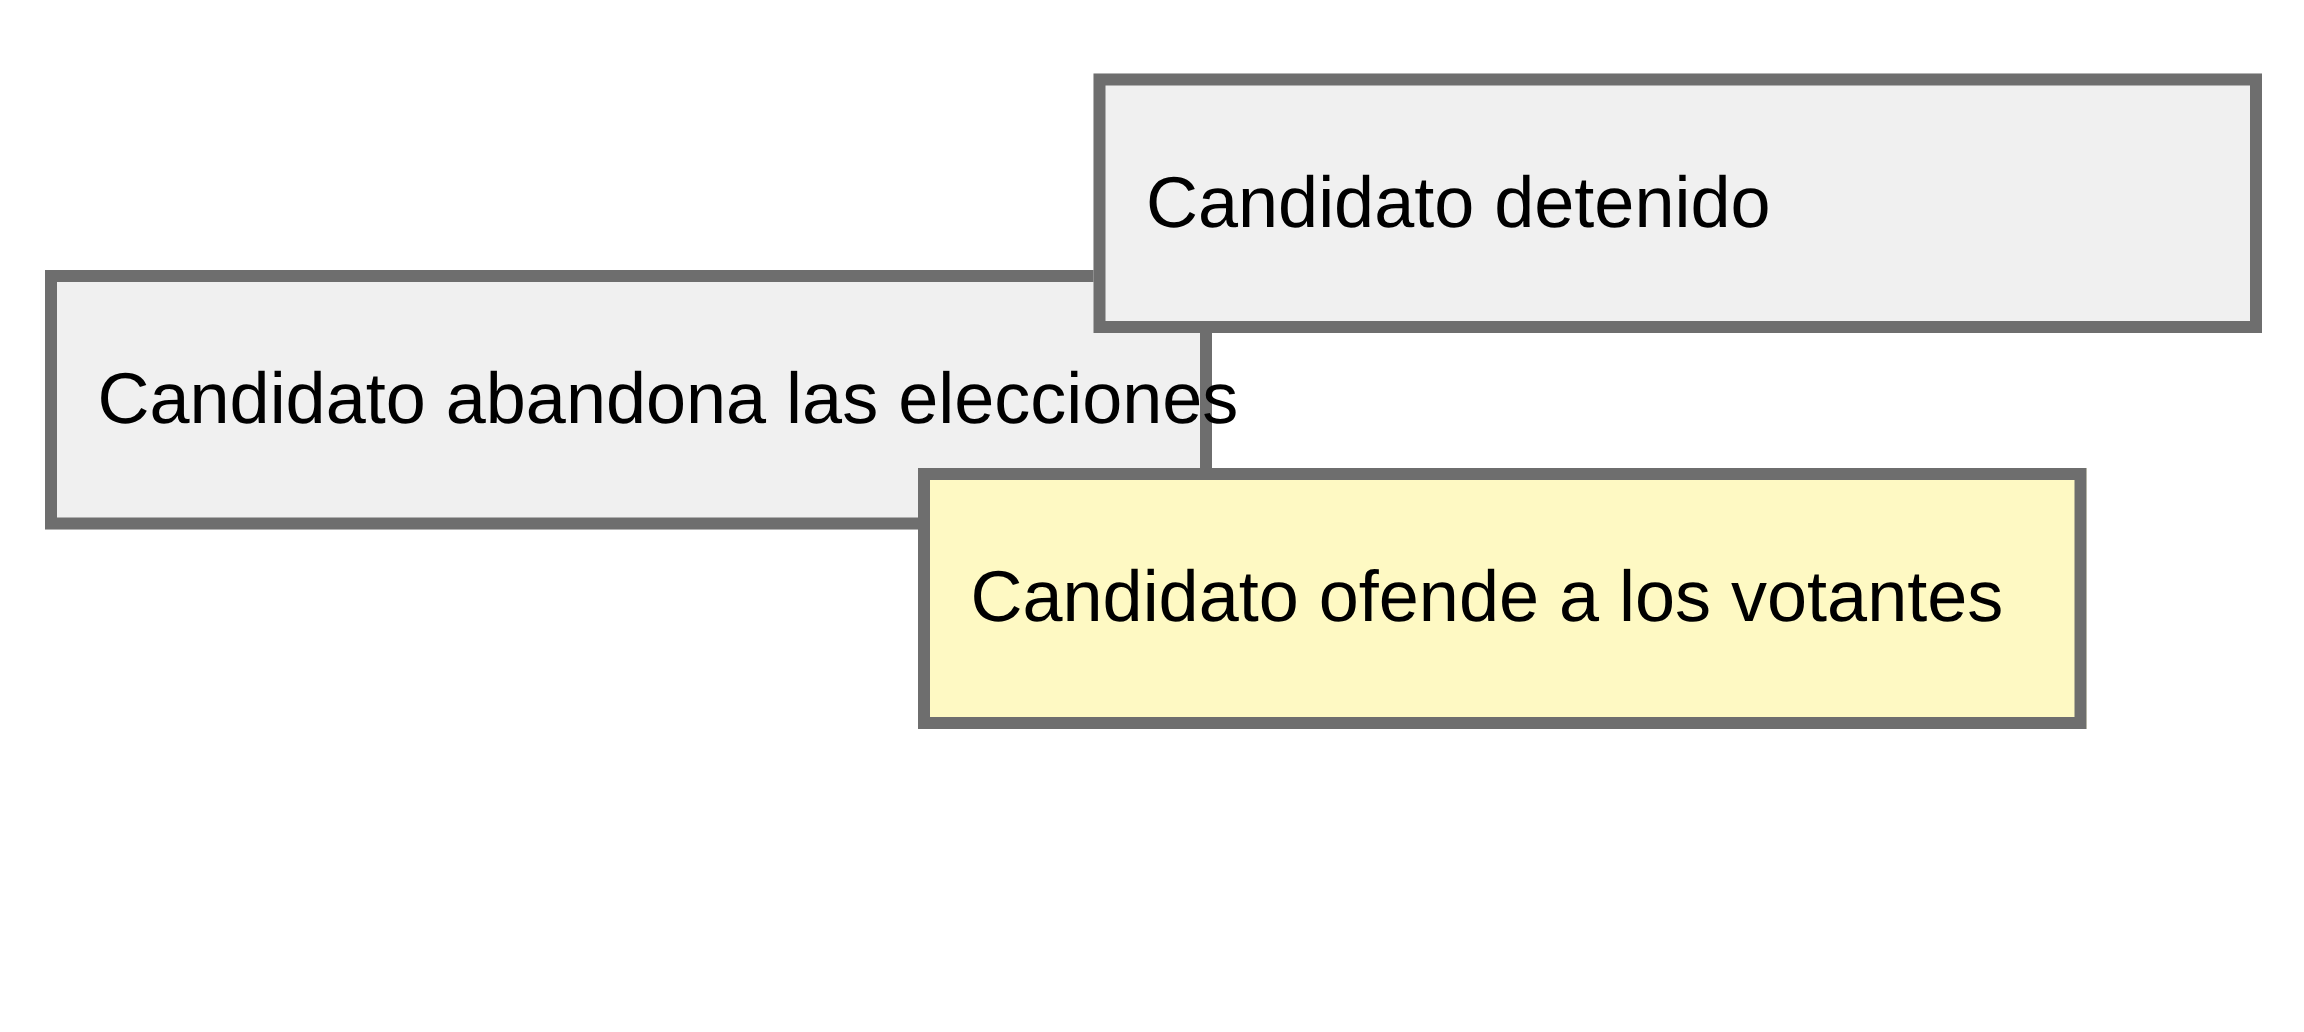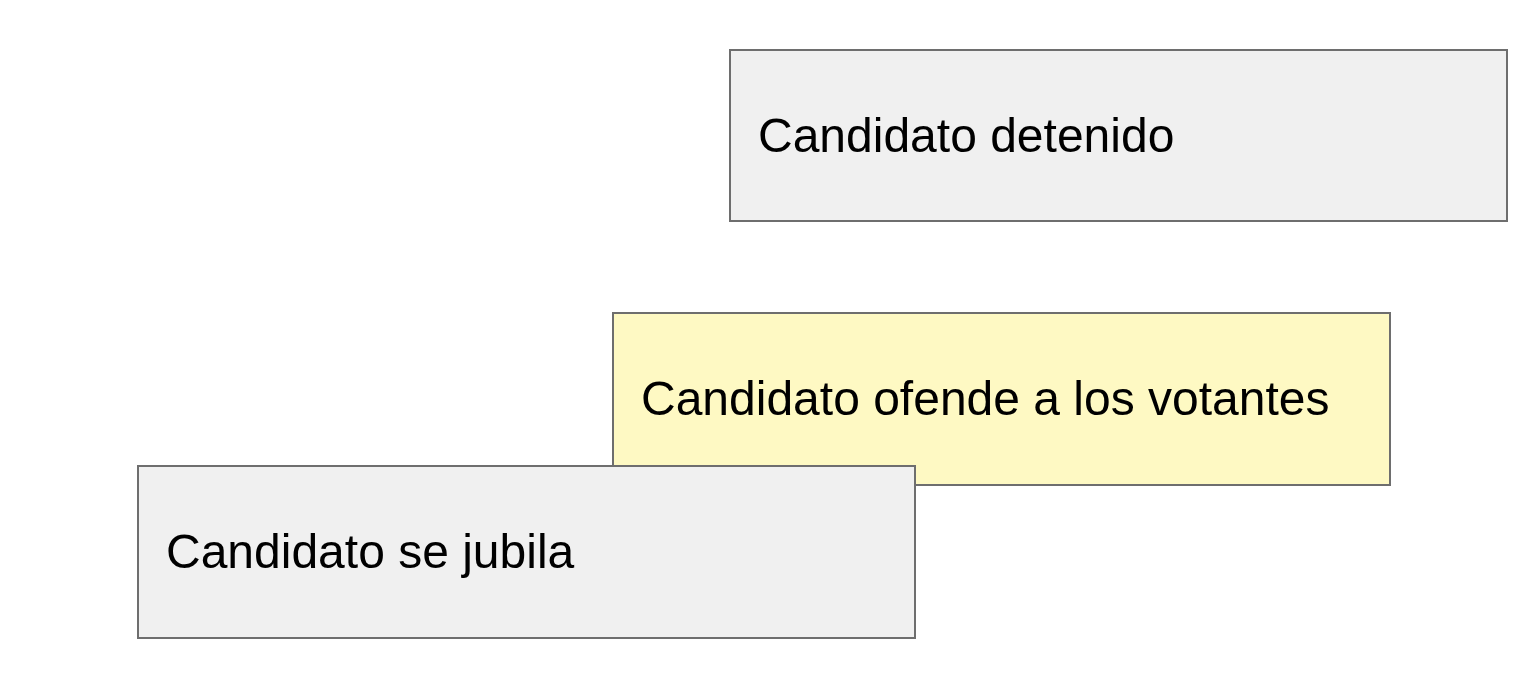--- a/index.html
+++ b/index.html
@@ -7,40 +7,40 @@
       width: 1536px; height: 688px;
       background: #ffffff;
       position: relative;
       overflow: hidden;
       font-family: "Liberation Sans", sans-serif;
     }
     .card {
       position: absolute;
       box-sizing: border-box;
       background: #f0f0f0;
-      border: 2px solid #ef4444;
+      border: 8px solid #ef4444;
       overflow: visible;
     }
     .card-label {
       position: absolute;
       left: 27px;
       top: 50%;
       transform: translateY(-50%);
       font-size: 48px;
       color: #000000;
       white-space: nowrap;
       line-height: 1;
     }
   </style>
 </head>
 <body style="background: rgb(255, 255, 255);">
 
 <div style="position:absolute;left:0;top:0;width:1536px;height:688px;">
+  <div class="card" style="left: 30px; top: 180px; width: 778px; height: 173px; z-index: 1; background: rgb(240, 240, 240); border-color: rgb(110, 110, 110);">
+    <span class="card-label" style="color: rgb(0, 0, 0);">Candidato abandona las elecciones</span>
+  </div>
   <div class="card" style="left: 729px; top: 49px; width: 779px; height: 173px; z-index: 2; background: rgb(240, 240, 240); border-color: rgb(110, 110, 110);">
     <span class="card-label" style="color: rgb(0, 0, 0);">Candidato detenido</span>
   </div>
   <div class="card" style="left: 612px; top: 312px; width: 779px; height: 174px; z-index: 3; background: #fef9c3; border-color: rgb(110, 110, 110);">
     <span class="card-label" style="color: rgb(0, 0, 0);">Candidato ofende a los votantes</span>
   </div>
-  <div class="card" style="left: 137px; top: 465px; width: 779px; height: 174px; z-index: 4; background: rgb(240, 240, 240); border-color: rgb(110, 110, 110);">
-    <span class="card-label" style="color: rgb(0, 0, 0);">Candidato se jubila</span>
-  </div>
 </div>
 
 </body></html>

